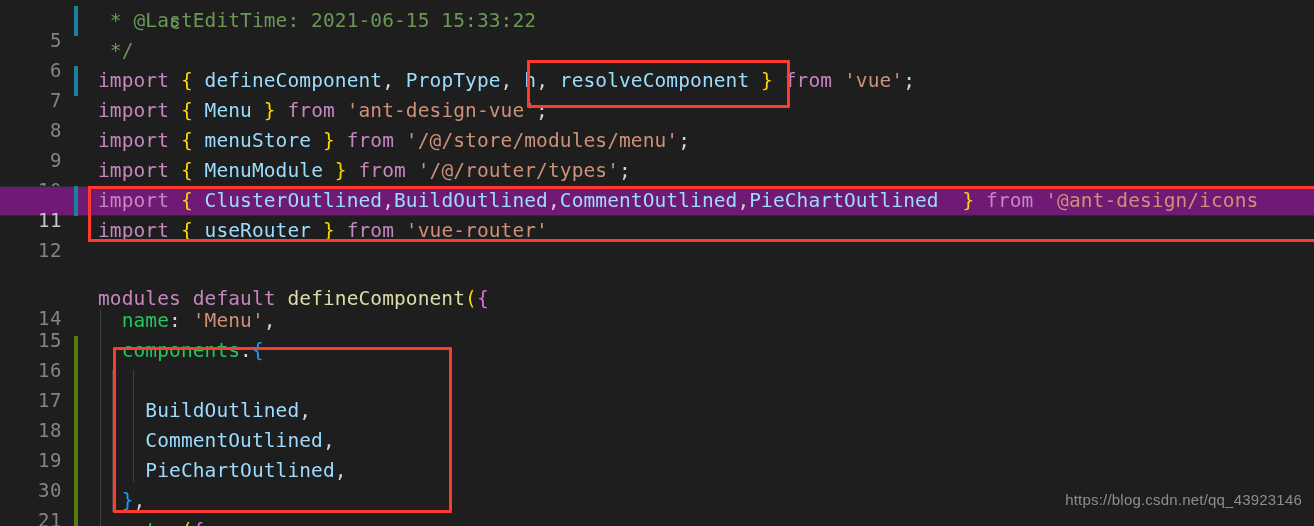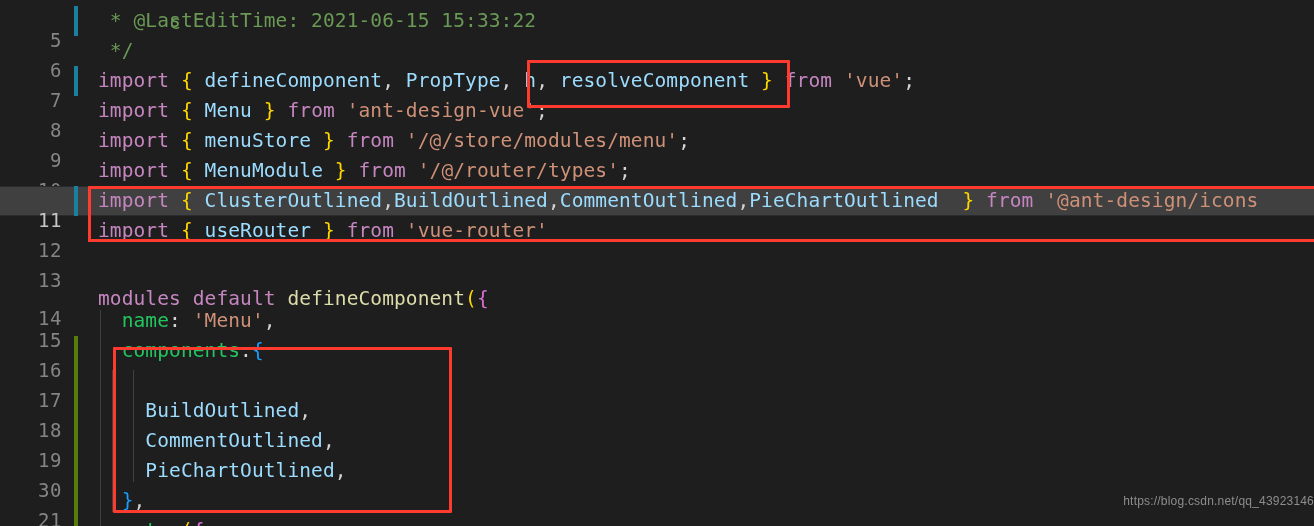--- a/index.html
+++ b/index.html
@@ -23,21 +23,21 @@
     overflow: hidden;
   }
   .row {
     position: absolute;
     left: 0;
     right: 0;
     height: 30px;
     white-space: pre;
   }
   .row.active-line {
-    background: #404040;
+    background: #701a75;
     box-shadow: inset 0 1px 0 #282c2e, inset 0 -1px 0 #282c2e;
   }
 
   .ln {
     position: absolute;
     left: 0;
     width: 62px;
     text-align: right;
     color: #858585;
     font-size: 19px;
@@ -92,24 +92,24 @@
     position: absolute;
     border: 3px solid #ff3b30;
     box-sizing: border-box;
     pointer-events: none;
     border-radius: 1px;
   }
 
   
   #watermark {
     position: absolute;
-    right: 0;
+    right: 12px;
     bottom: 18px;
     color: #8d8d8d;
-    font-size: 12px;
+    font-size: 15px;
     font-family: "Liberation Sans", sans-serif;
     letter-spacing: 0.2px;
   }
 </style>
 </head>
 <body>
 
 <div id="screen">
 
   <div id="editor">
@@ -158,24 +158,20 @@
       <span class="ln current">11</span>
       <span class="gutter-mark gm-cyan"></span>
       <span class="code"><span class="t-key">import</span><span class="t-punc"> </span><span class="t-brace1">{</span><span class="t-var"> ClusterOutlined</span><span class="t-punc">,</span><span class="t-var">BuildOutlined</span><span class="t-punc">,</span><span class="t-var">CommentOutlined</span><span class="t-punc">,</span><span class="t-var">PieChartOutlined  </span><span class="t-brace1">}</span><span class="t-key"> from</span><span class="t-str"> '@ant-design/icons</span></span>
     </div>
 
     <div class="row" style="top:216px;">
       <span class="ln">12</span>
       <span class="code"><span class="t-key">import</span><span class="t-punc"> </span><span class="t-brace1">{</span><span class="t-var"> useRouter </span><span class="t-brace1">}</span><span class="t-key"> from</span><span class="t-str"> 'vue-router'</span></span>
     </div>
 
-    <div class="row" style="top:246px;">
-      <span class="ln">13</span>
-      <span class="code"></span>
-    </div>
 
     <div class="row" style="top:276px;margin-top:8px;">
       <span class="ln">14</span>
       <span class="code"><span class="t-key">modules default</span><span class="t-fn"> defineComponent</span><span class="t-brace1">(</span><span class="t-brace2">{</span></span>
     </div>
 
     <div class="row" style="top:306px;">
       <span class="ln">15</span>
       <span class="code"><span class="t-prop">  name</span><span class="t-punc">:</span><span class="t-str"> 'Menu'</span><span class="t-punc">,</span></span>
     </div>

